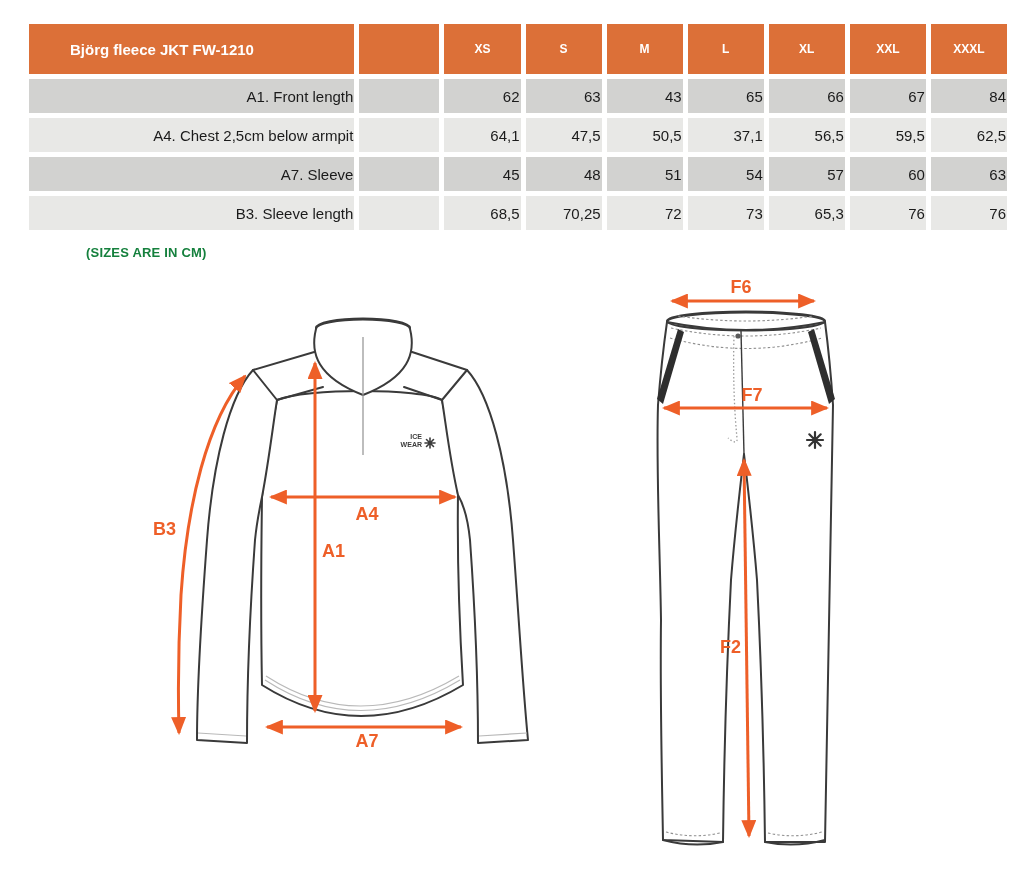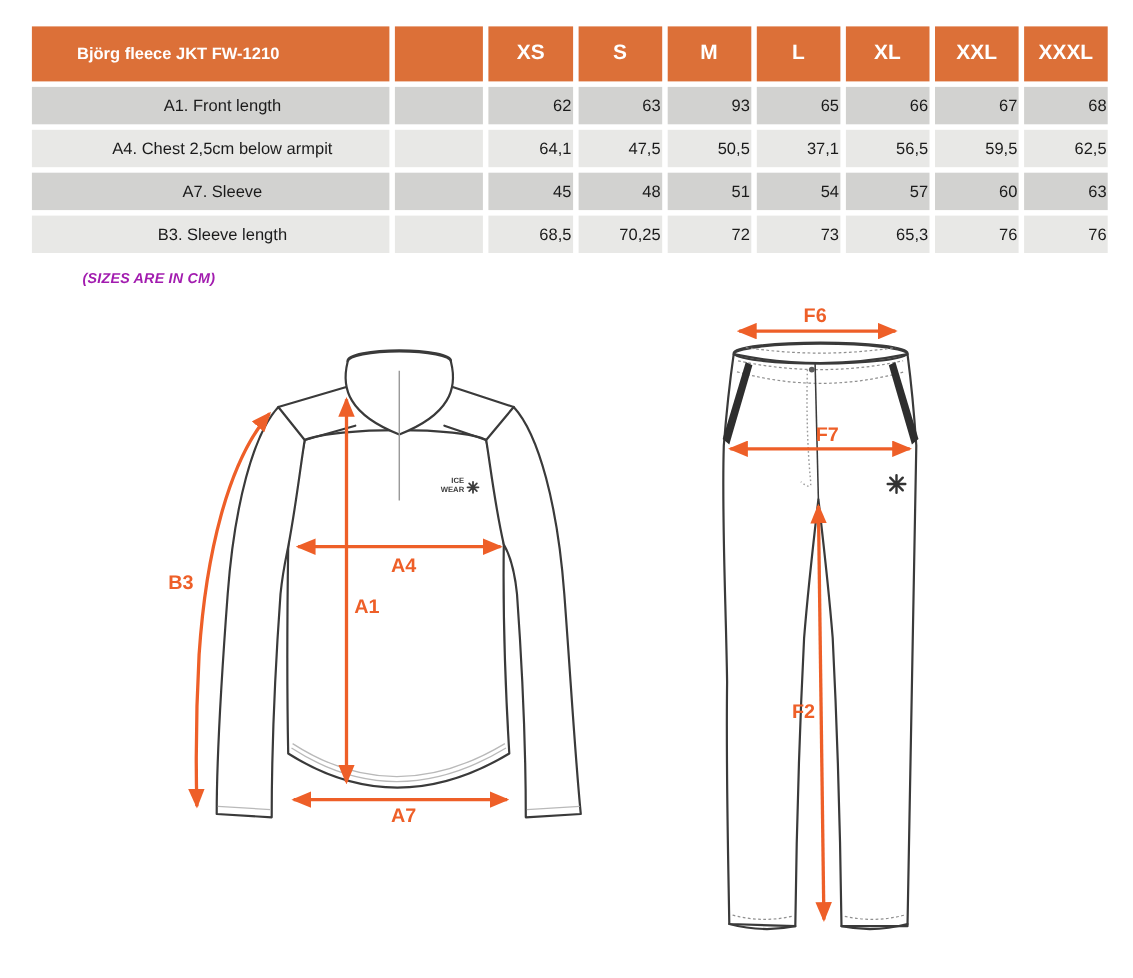--- a/index.html
+++ b/index.html
@@ -9,36 +9,36 @@
     -webkit-font-smoothing:antialiased;
   }
   
   .size-table{
     position:absolute;left:24px;top:19px;
     border-collapse:separate;border-spacing:5px;
     table-layout:fixed;width:988px;
   }
   .size-table th{
     background:#dc7038;color:#fff;height:48px;
-    font-size:19px;font-weight:bold;text-align:center;vertical-align:middle;
+    font-size:12px;font-weight:bold;text-align:center;vertical-align:middle;
   }
   .size-table th.title-col{
     text-align:left;padding-left:41px;font-size:15px;
   }
   .size-table td{
     height:32px;font-size:15px;color:#1b1b1b;
     text-align:right;vertical-align:middle;
   }
-  .size-table td.label-cell{text-align:center;padding-left:22px;}
+  .size-table td.label-cell{text-align:right;padding-left:22px;}
   .size-table tbody tr:nth-child(odd) td{background:#d2d2d0;}
   .size-table tbody tr:nth-child(even) td{background:#e8e8e6;}
   
   .units-note{
-    position:absolute;left:75px;top:245px;
-    color:#a21caf;font-size:13px;font-weight:bold;letter-spacing:.2px;font-style:italic;
+    position:absolute;left:86px;top:245px;
+    color:#15803d;font-size:13px;font-weight:bold;letter-spacing:.2px;
   }
   
   .jacket-svg{position:absolute;left:145px;top:295px;}
   .pants-svg{position:absolute;left:630px;top:280px;}
   .garment{fill:#fff;stroke:#3a3a3a;stroke-width:2;stroke-linejoin:round;}
   .seam{fill:none;stroke:#3a3a3a;stroke-width:2;stroke-linecap:round;}
   .stitch{fill:none;stroke:#b9b9b9;stroke-width:1.2;}
   .dashstitch{fill:none;stroke:#8f8f8f;stroke-width:1.1;stroke-dasharray:2.5 2.2;}
   .dotstitch{fill:none;stroke:#9b9b9b;stroke-width:1.3;stroke-dasharray:1.5 2.2;}
   .arrow{fill:none;stroke:#ee5f28;stroke-width:3;}
@@ -72,25 +72,25 @@
         <th class="size-col">XXL</th>
         <th class="size-col">XXXL</th>
       </tr>
   </thead>
   <tbody id="size-rows">
       <tr>
         <td class="label-cell">A1. Front length</td>
         <td></td>
         <td class="value-cell">62</td>
         <td class="value-cell">63</td>
-        <td class="value-cell">93</td>
+        <td class="value-cell">43</td>
         <td class="value-cell">65</td>
         <td class="value-cell">66</td>
         <td class="value-cell">67</td>
-        <td class="value-cell">68</td>
+        <td class="value-cell">84</td>
       </tr>
       <tr>
         <td class="label-cell">A4. Chest 2,5cm below armpit</td>
         <td></td>
         <td class="value-cell">64,1</td>
         <td class="value-cell">47,5</td>
         <td class="value-cell">50,5</td>
         <td class="value-cell">37,1</td>
         <td class="value-cell">56,5</td>
         <td class="value-cell">59,5</td>

